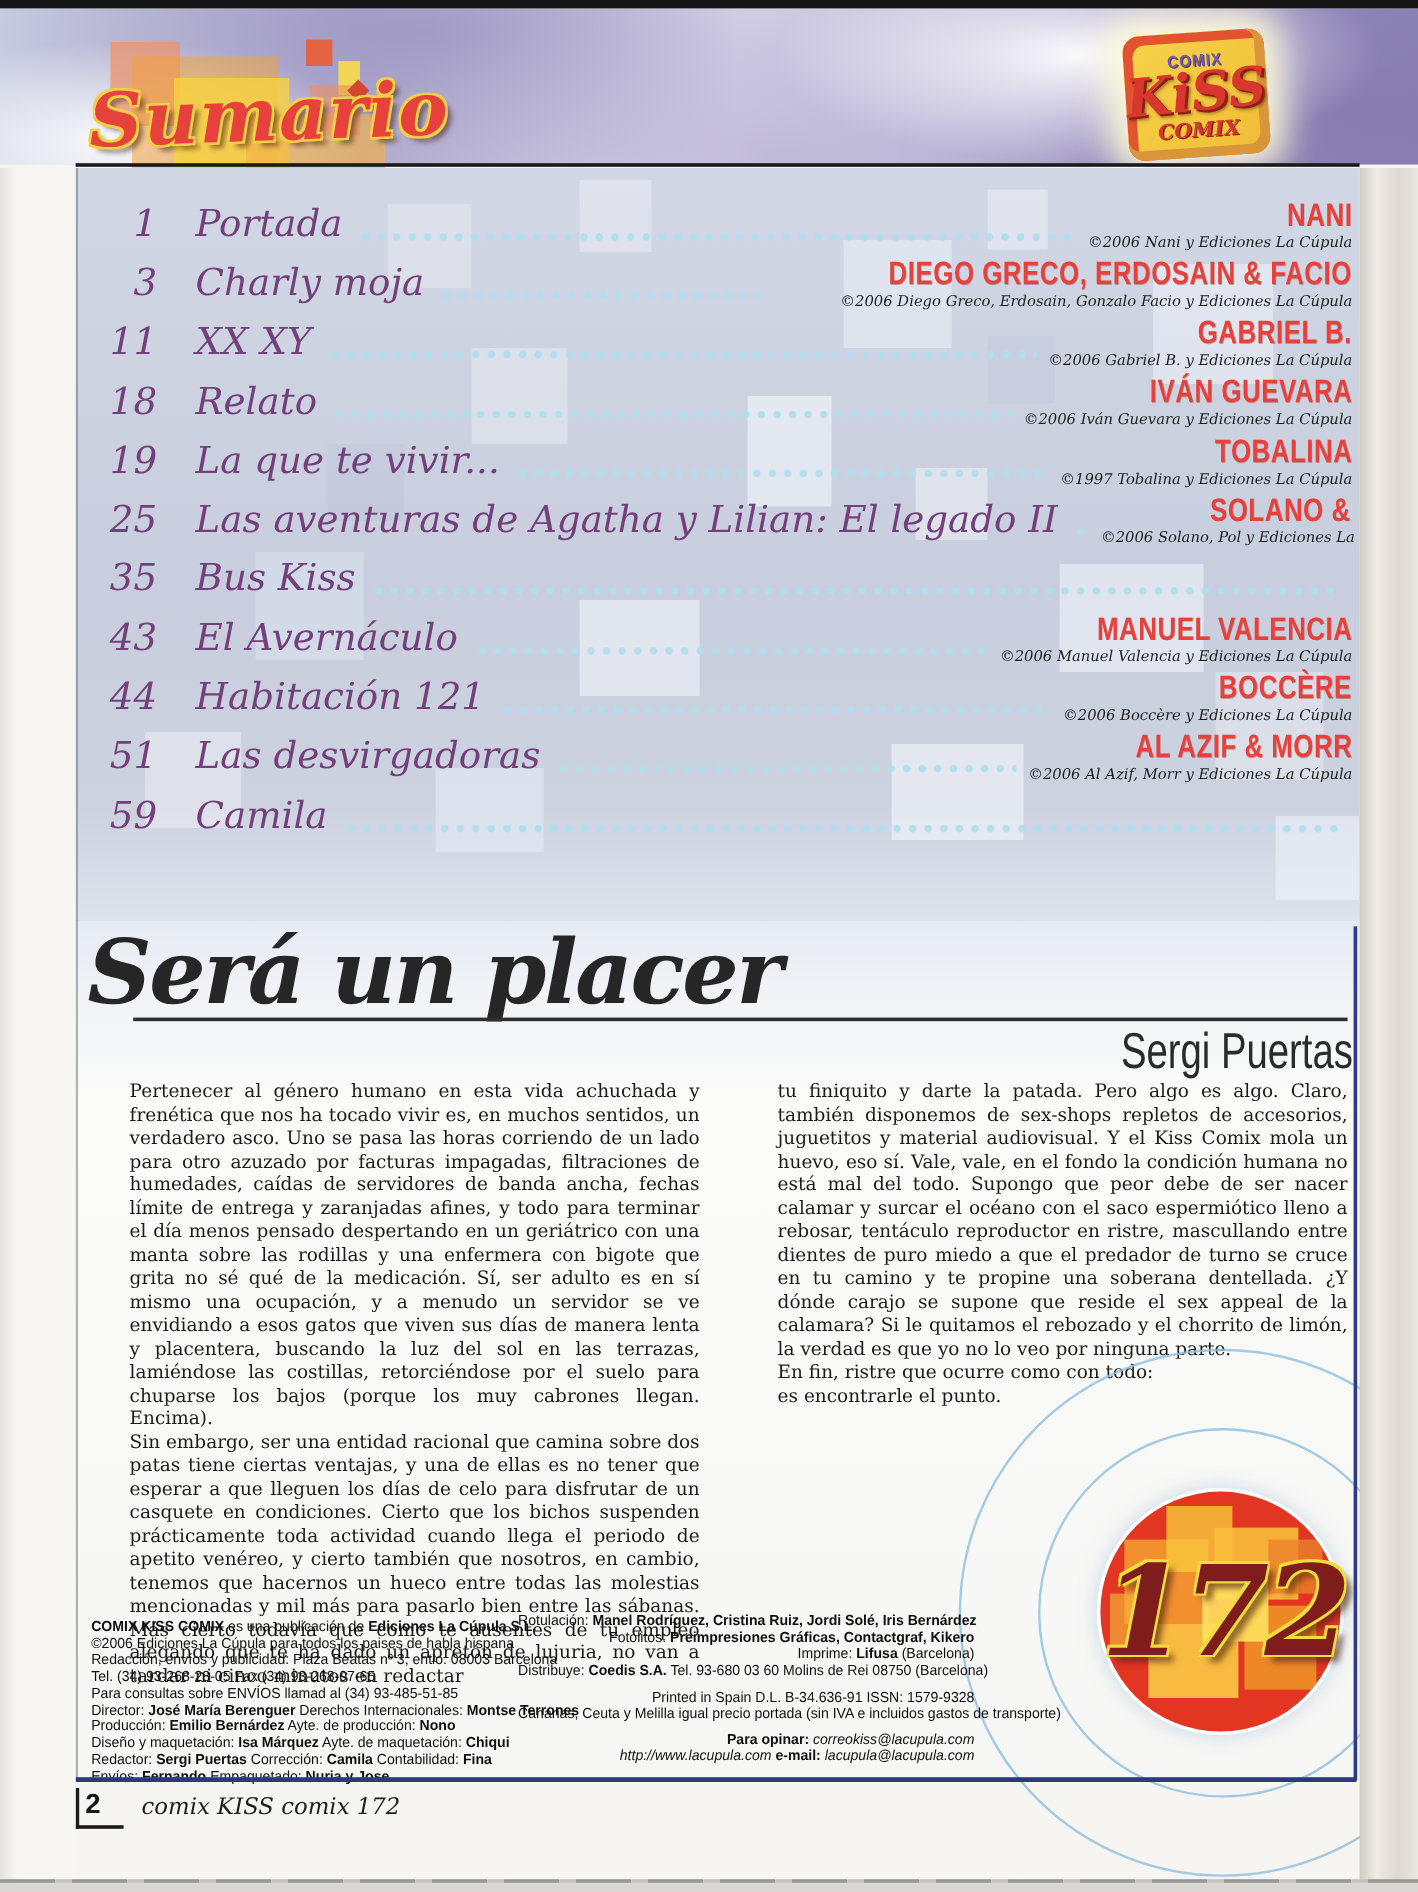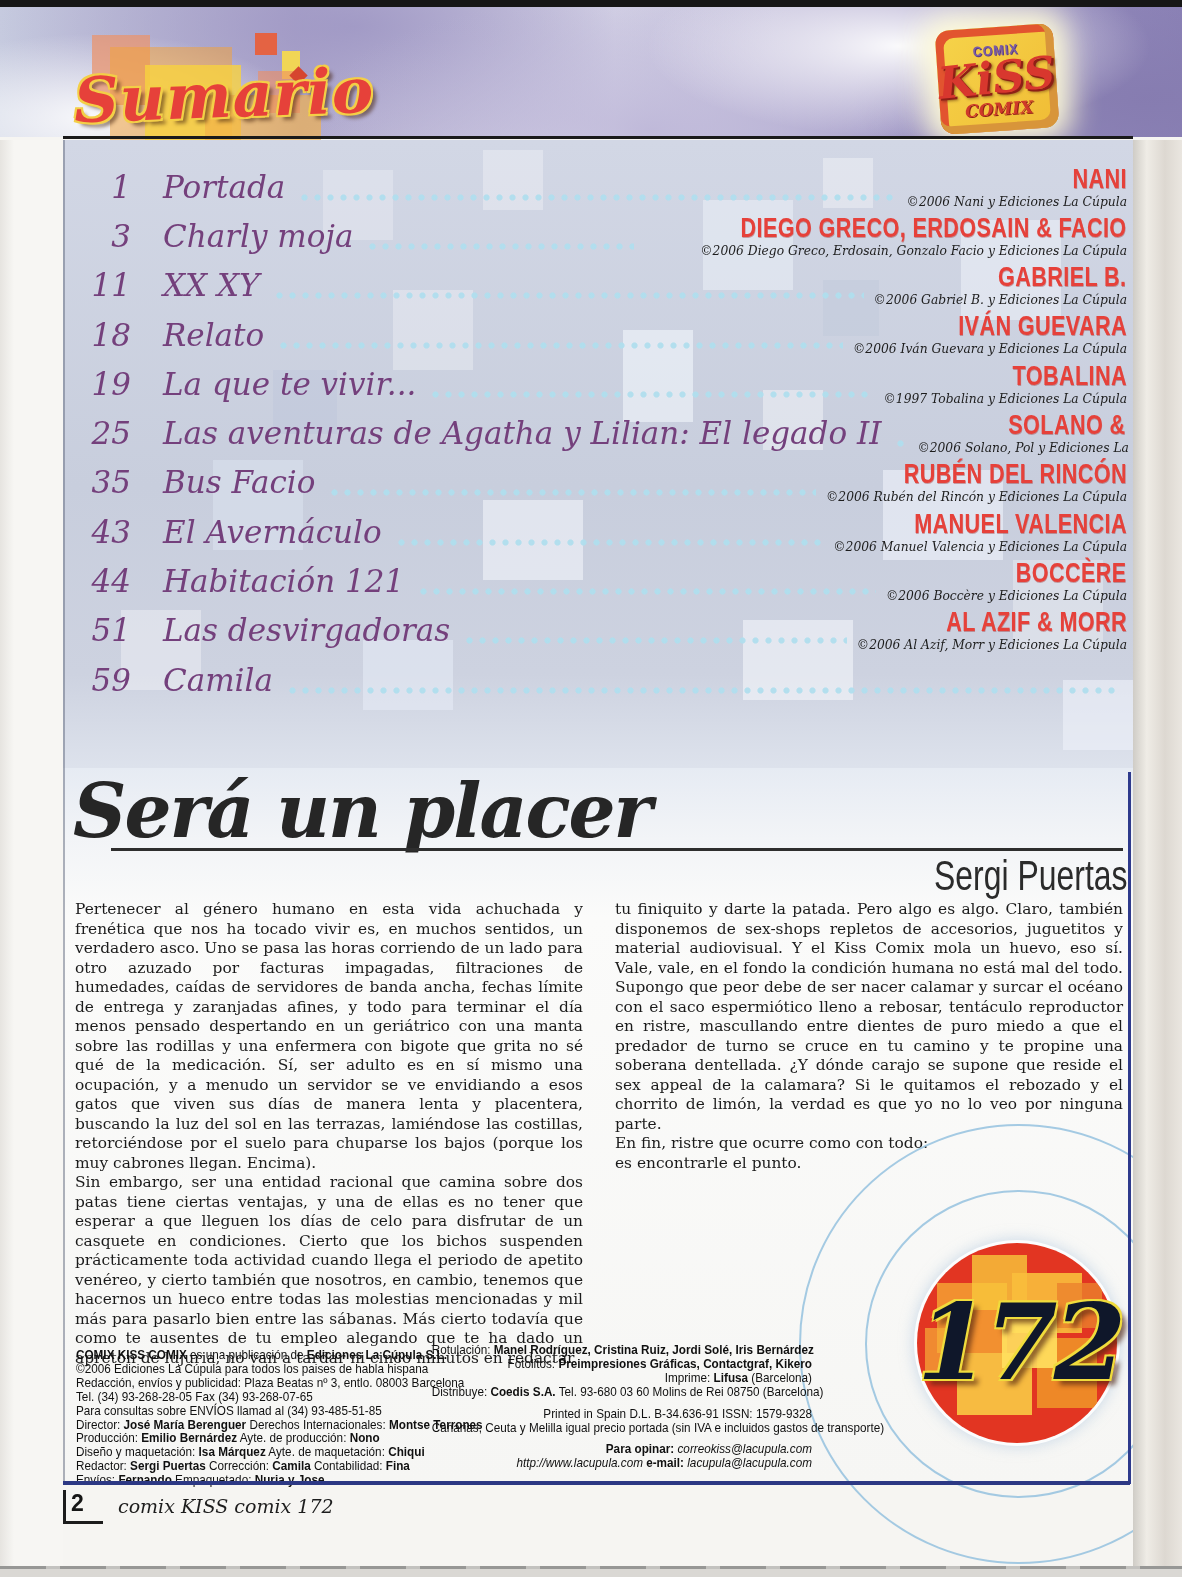--- a/index.html
+++ b/index.html
@@ -64,34 +64,34 @@
   
   .editorial{position:absolute;left:63px;top:768px;width:1070px;height:715px;z-index:6;
       background:linear-gradient(180deg,#e6ebf3 0,#f2f4f7 70px,#fbfbfa 150px,#f6f6f4 100%);}
   .ed-title{position:absolute;left:10px;top:0px;font-family:"DejaVu Serif","Liberation Serif",serif;
       font-style:italic;font-weight:bold;font-size:74px;color:#262626;letter-spacing:-2px;white-space:nowrap;}
   .ed-underline{position:absolute;left:48px;top:80px;width:1012px;height:2.5px;background:#2e2e2e;}
   .ed-author{position:absolute;right:6px;top:84px;font-size:42px;font-weight:normal;color:#2b2b2b;
       transform:scaleX(.76);transform-origin:100% 50%;letter-spacing:0;white-space:nowrap;}
   .ed-cols{position:absolute;left:12px;top:132px;width:1048px;display:flex;gap:32px;
       font-family:"DejaVu Serif","Liberation Serif",serif;font-size:15.4px;line-height:19.5px;color:#1b1b1b;}
-  .ed-col{width:508px;text-align:justify;}
+  .ed-col{width:508px;text-align:justify;margin-left:33px;}
   .ed-col p{margin:0;}
   .ed-closing{text-align:left;}
 
   
   .rings{position:absolute;z-index:7;}
   .ring{position:absolute;border:2px solid rgba(142,190,221,.8);border-radius:50%;}
   .issue-badge{position:absolute;left:917px;top:1243px;width:200px;height:200px;border-radius:50%;
       background:#e23522;overflow:hidden;z-index:8;
       box-shadow:0 0 0 3px rgba(255,255,255,.9),0 0 14px 4px rgba(170,195,220,.55);}
   .issue-badge .sq{position:absolute;}
   .issue-number{position:absolute;left:0;top:38px;width:200px;text-align:right;z-index:9;
       font-family:"DejaVu Serif","Liberation Serif",serif;font-style:italic;font-weight:bold;font-size:104px;
-      color:#0f172a;letter-spacing:-4px;
+      color:#7f1d1d;letter-spacing:-4px;
       text-shadow:-2px -2px 0 #f0dc3c,2px -2px 0 #f0dc3c,-2px 2px 0 #f0dc3c,2px 2px 0 #f0dc3c,6px 6px 5px rgba(80,35,15,.65);}
 
   
   .credits{position:absolute;z-index:10;font-size:12.1px;line-height:13.9px;color:#101010;}
   .credits .rline{white-space:nowrap;}
   .credits .gap{height:8px;}
   .credits-left{left:76px;top:1349px;transform:scaleX(.97);transform-origin:0 0;}
   .credits-right{left:420px;top:1344px;width:392px;text-align:right;transform:scaleX(.97);transform-origin:100% 0;}
 
   
@@ -209,26 +209,22 @@
           <div class="toc-dots"></div>
           <div class="toc-author">
             <div><span class="toc-author-name">SOLANO &amp; POL</span></div>
             <div class="toc-copy">©2006 Solano, Pol y Ediciones La Cúpula</div>
           </div>
         </div>
 
 
         <div class="toc-row">
           <div class="toc-num">35</div>
-          <div class="toc-title">Bus Facio</div>
-          <div class="toc-dots"></div>
-          <div class="toc-author">
-            <div><span class="toc-author-name">RUBÉN DEL RINCÓN</span></div>
-            <div class="toc-copy">©2006 Rubén del Rincón y Ediciones La Cúpula</div>
-          </div>
+          <div class="toc-title">Bus Kiss</div>
+          <div class="toc-dots"></div>
         </div>
 
         <div class="toc-row">
           <div class="toc-num">43</div>
           <div class="toc-title">El Avernáculo</div>
           <div class="toc-dots"></div>
           <div class="toc-author">
             <div><span class="toc-author-name">MANUEL VALENCIA</span></div>
             <div class="toc-copy">©2006 Manuel Valencia y Ediciones La Cúpula</div>
           </div>

